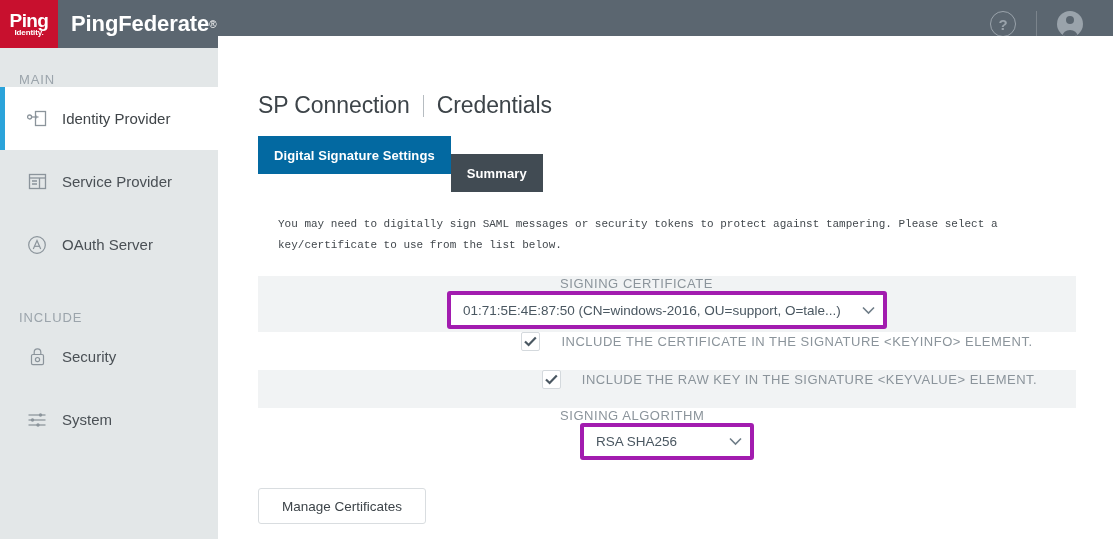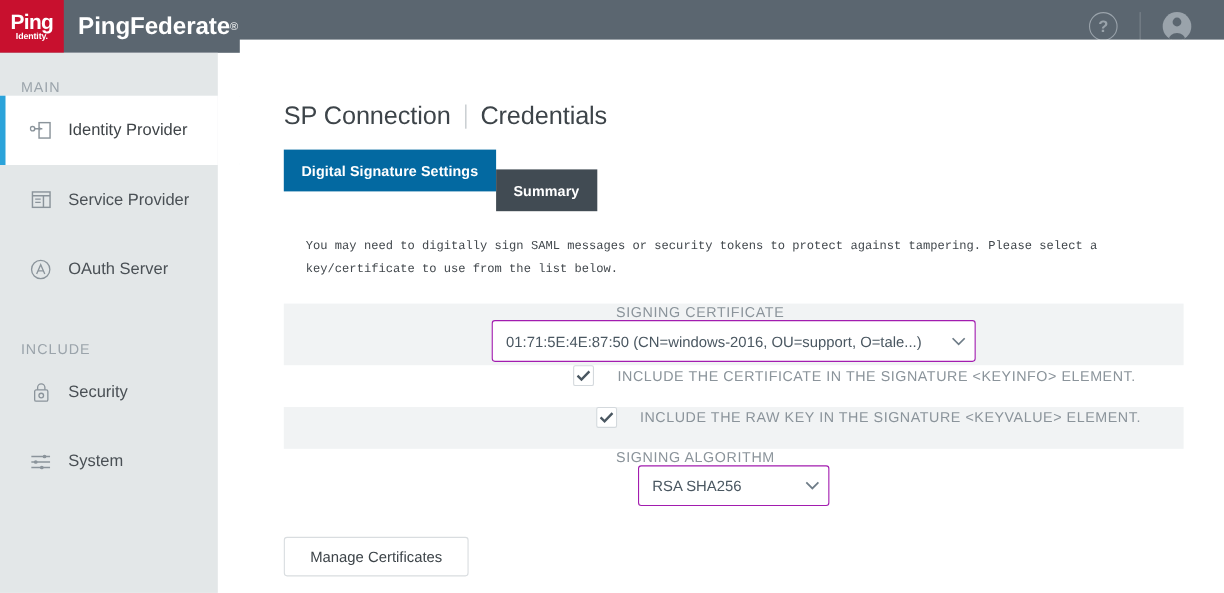--- a/index.html
+++ b/index.html
@@ -107,21 +107,21 @@
     transform: translateX(-50%);
     width: 15px; height: 12px;
     border-radius: 50% 50% 0 0;
     background: #5b6670;
   }
 
   
   .sidebar {
     position: absolute;
     top: 48px; left: 0;
-    width: 198px;
+    width: 218px;
     height: 491px;
     background: #e3e7e8;
   }
   .side-group-label {
     color: #9ba4ab;
     font-size: 13px;
     letter-spacing: 0.9px;
     padding: 24px 0 0 19px;
     font-weight: normal;
   }
@@ -234,21 +234,21 @@
     width: 218px;
     flex: 0 0 auto;
     color: #8b949b;
     font-size: 13px;
     letter-spacing: 0.55px;
     padding-left: 2px;
   }
 
   .select {
     height: 38px;
-    border: 1px solid #a21caf;
+    border: 4px solid #a21caf;
     border-radius: 3px;
     background: #ffffff;
     display: flex;
     align-items: center;
     color: #4a5761;
     font-size: 13.5px;
     padding: 0 0 0 12px;
     cursor: pointer;
   }
   .select.cert { width: 440px; }

